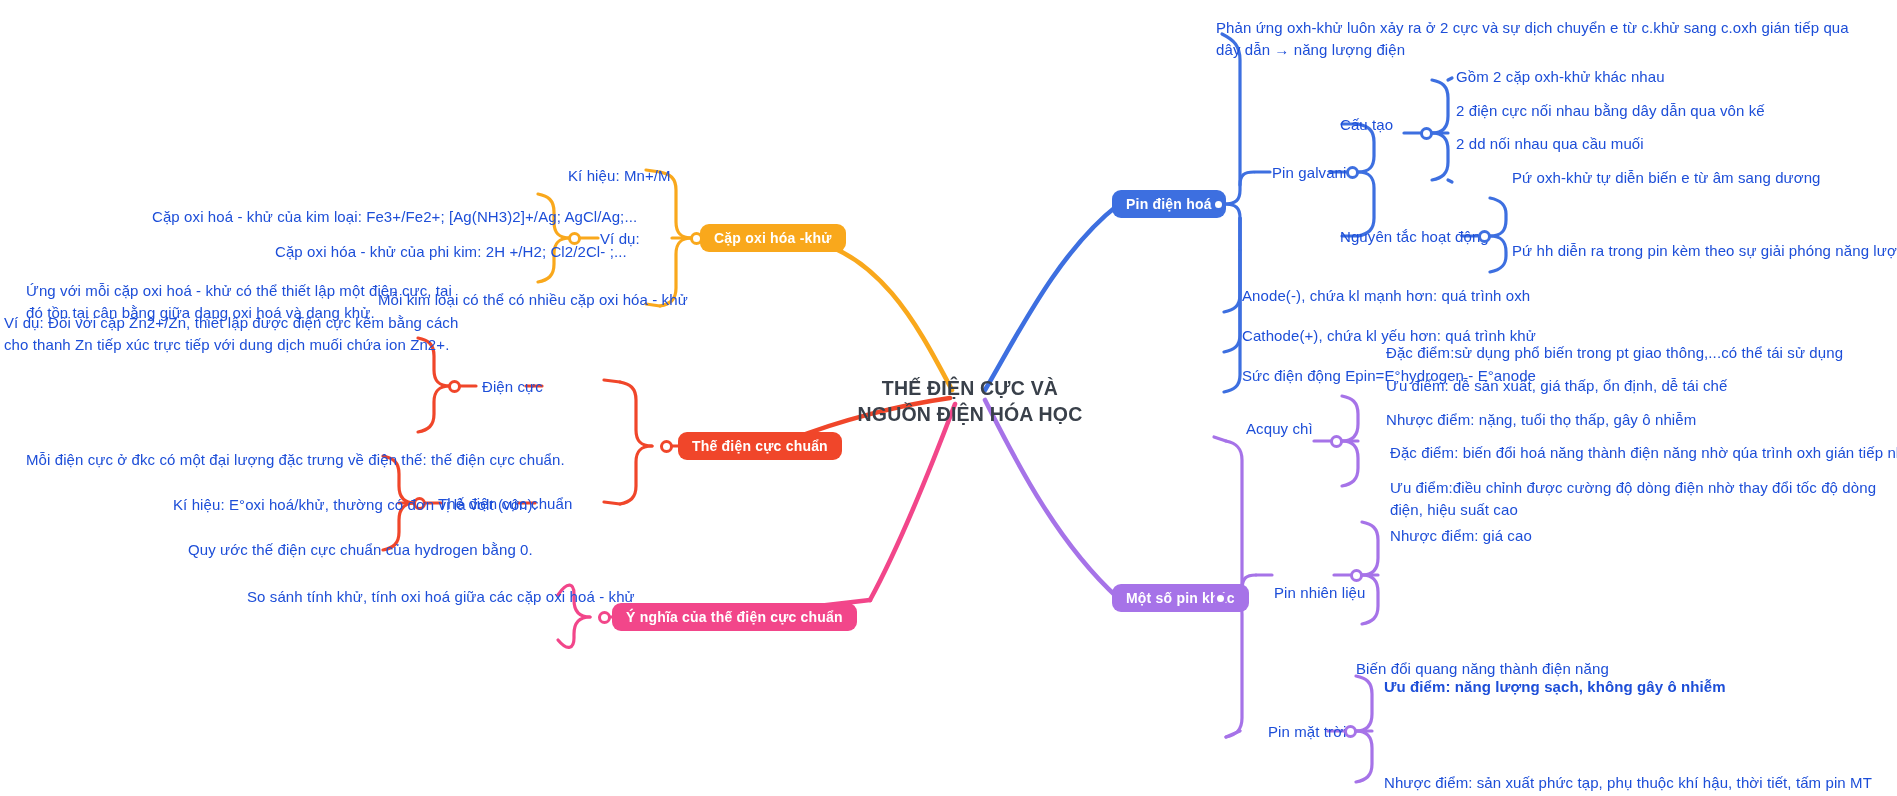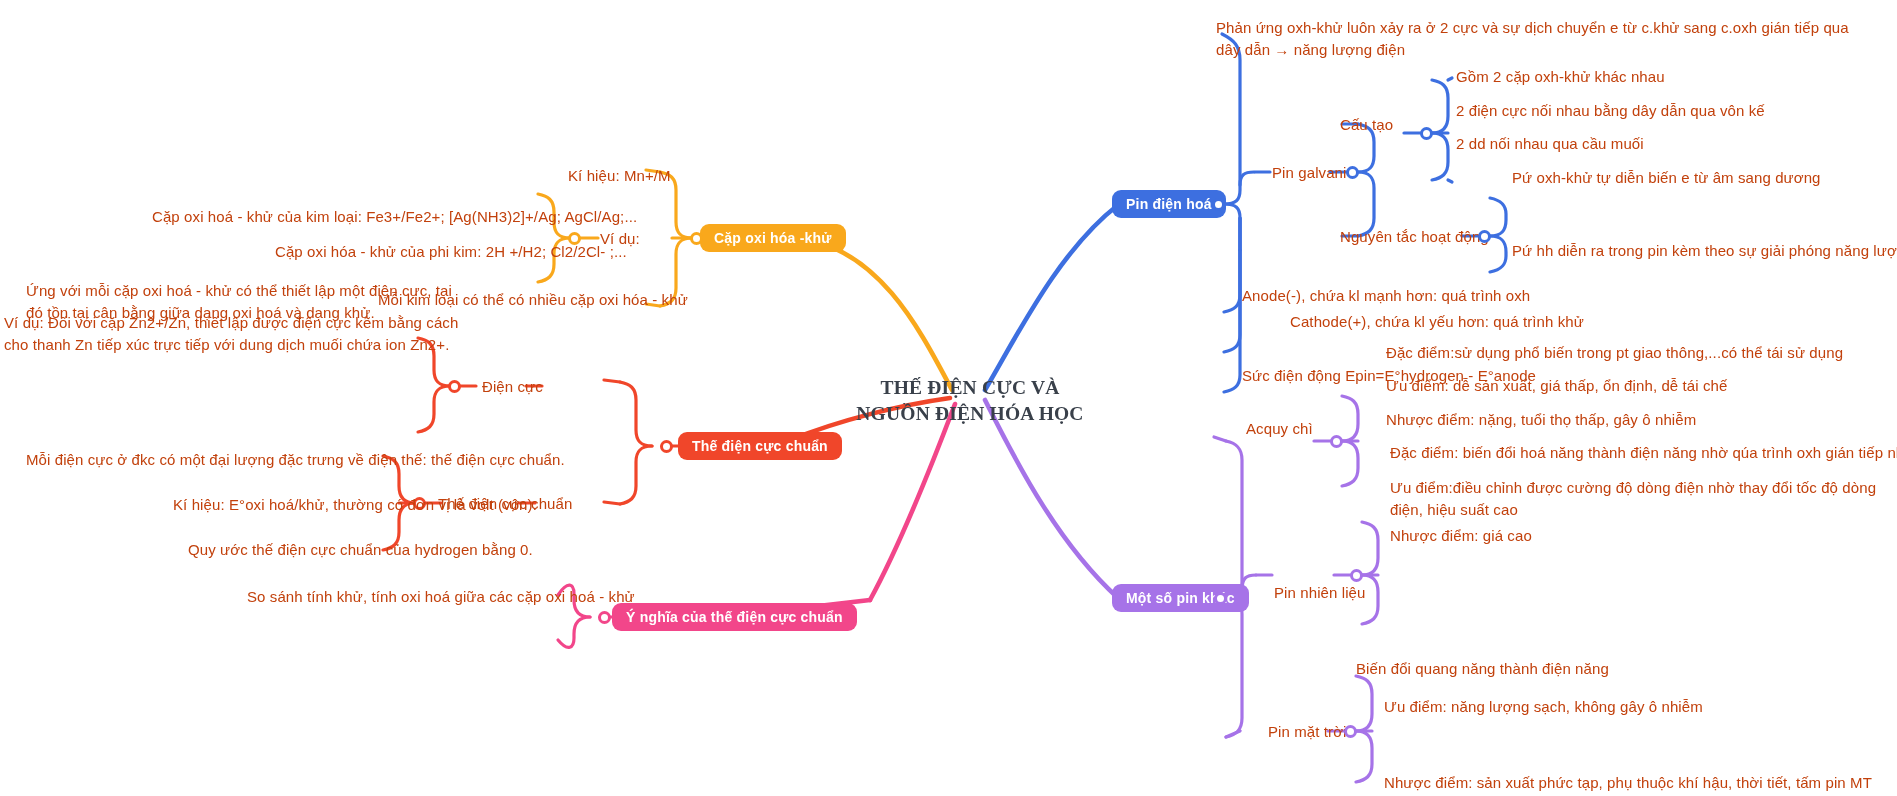--- a/index.html
+++ b/index.html
@@ -17,34 +17,33 @@
   #wires{
     position:absolute;
     left:0; top:0;
     width:1897px; height:796px;
     pointer-events:none;
   }
   .node{
     position:absolute;
     white-space:nowrap;
     font-size:15px;
-    color:#c2410c;
+    color:#1d4ed8;
     line-height:1.45;
     letter-spacing:.1px;
   }
   .node.wrap{ white-space:normal; }
   .root{
     position:absolute;
     text-align:center;
     font-size:19.5px;
     font-weight:700;
     color:#39404a;
     line-height:1.35;
     letter-spacing:.2px;
-    font-family:Liberation Serif, serif;
   }
   .pill{
     position:absolute;
     display:flex;
     align-items:center;
     justify-content:center;
     border-radius:9px;
     color:#ffffff;
     font-size:14px;
     font-weight:700;
@@ -199,42 +198,42 @@
   <div class="node" style="left:1456px; top:100px;">2 điện cực nối nhau bằng dây dẫn qua vôn kế</div>
   <div class="node" style="left:1456px; top:133px;">2 dd nối nhau qua cầu muối</div>
 
   <div class="node" style="left:1340px; top:226px;">Nguyên tắc hoạt động</div>
   <div class="dot blue" style="left:1478px; top:230px;"></div>
 
   <div class="node" style="left:1512px; top:167px;">Pứ oxh-khử tự diễn biến e từ âm sang dương</div>
   <div class="node" style="left:1512px; top:240px;">Pứ hh diễn ra trong pin kèm theo sự giải phóng năng lượng</div>
 
   <div class="node" style="left:1242px; top:285px;">Anode(-), chứa kl mạnh hơn: quá trình oxh</div>
-  <div class="node" style="left:1242px; top:311px;padding-left:48px;">Cathode(+), chứa kl yếu hơn: quá trình khử</div>
+  <div class="node" style="left:1242px; top:325px;">Cathode(+), chứa kl yếu hơn: quá trình khử</div>
   <div class="node" style="left:1242px; top:365px;">Sức điện động Epin=E°hydrogen - E°anode</div>
 
   <div class="pill purple" style="left:1112px; top:584px;">Một số pin khác</div>
   <div class="dot purple" style="left:1214px; top:592px;"></div>
 
   <div class="node" style="left:1246px; top:418px;">Acquy chì</div>
   <div class="dot purple" style="left:1330px; top:435px;"></div>
   <div class="node" style="left:1386px; top:342px;">Đặc điểm:sử dụng phổ biến trong pt giao thông,...có thể tái sử dụng</div>
   <div class="node" style="left:1386px; top:375px;">Ưu điểm: dễ sản xuất, giá thấp, ổn định, dễ tái chế</div>
   <div class="node" style="left:1386px; top:409px;">Nhược điểm: nặng, tuổi thọ thấp, gây ô nhiễm</div>
 
   <div class="node" style="left:1274px; top:582px;">Pin nhiên liệu</div>
   <div class="dot purple" style="left:1350px; top:569px;"></div>
   <div class="node" style="left:1390px; top:442px;">Đặc điểm: biến đổi hoá năng thành điện năng nhờ qúa trình oxh gián tiếp nhiên liệu</div>
   <div class="node wrap" style="left:1390px; top:477px; width:505px;">Ưu điểm:điều chỉnh được cường độ dòng điện nhờ thay đổi tốc độ dòng điện, hiệu suất cao</div>
   <div class="node" style="left:1390px; top:525px;">Nhược điểm: giá cao</div>
 
   <div class="node" style="left:1268px; top:721px;">Pin mặt trời</div>
   <div class="dot purple" style="left:1344px; top:725px;"></div>
   <div class="node" style="left:1356px; top:658px;">Biến đổi quang năng thành điện năng</div>
-  <div class="node" style="left:1384px; top:696px;">Ưu điểm: năng lượng sạch, không gây ô nhiễm</div>
+  <div class="node" style="left:1384px; top:676px;font-weight:bold;">Ưu điểm: năng lượng sạch, không gây ô nhiễm</div>
   <div class="node wrap" style="left:1384px; top:772px; width:500px;">Nhược điểm: sản xuất phức tạp, phụ thuộc khí hậu, thời tiết, tấm pin MT hết hạn có thể gây ô nhiễm</div>
 
   <div class="pill orange" style="left:700px; top:224px;">Cặp oxi hóa -khử</div>
   <div class="dot orange" style="left:690px; top:232px;"></div>
 
   <div class="node" style="left:568px; top:165px;">Kí hiệu: Mn+/M</div>
 
   <div class="node" style="left:600px; top:228px;">Ví dụ:</div>
   <div class="dot orange" style="left:568px; top:232px;"></div>
   <div class="node" style="left:152px; top:206px;">Cặp oxi hoá - khử của kim loại: Fe3+/Fe2+; [Ag(NH3)2]+/Ag; AgCl/Ag;...</div>

